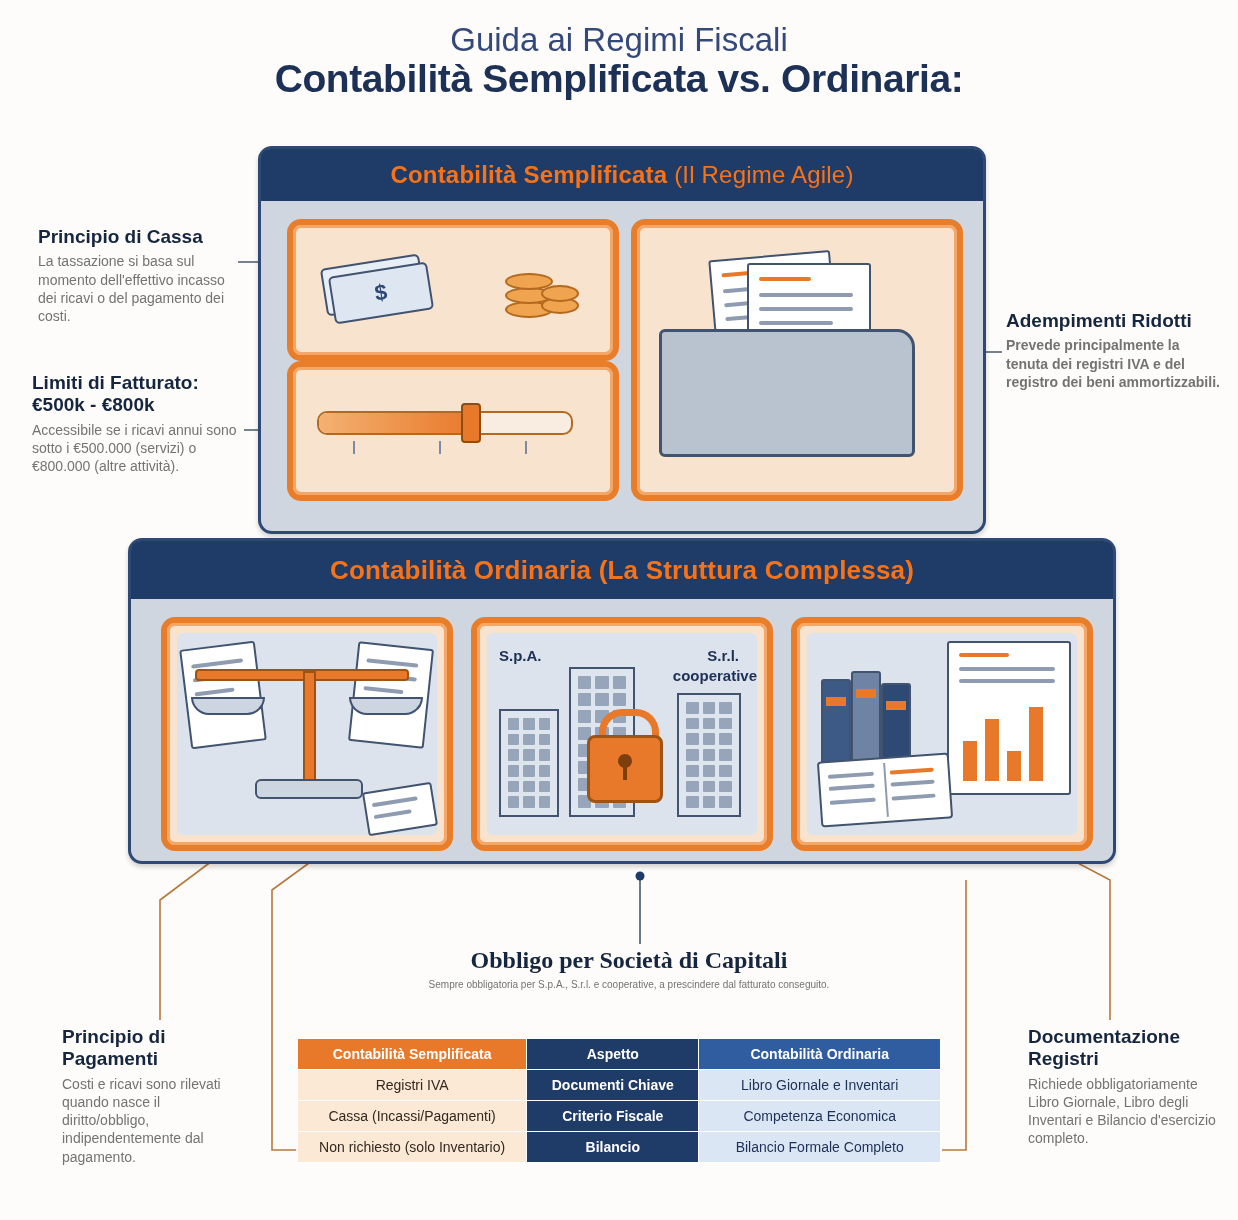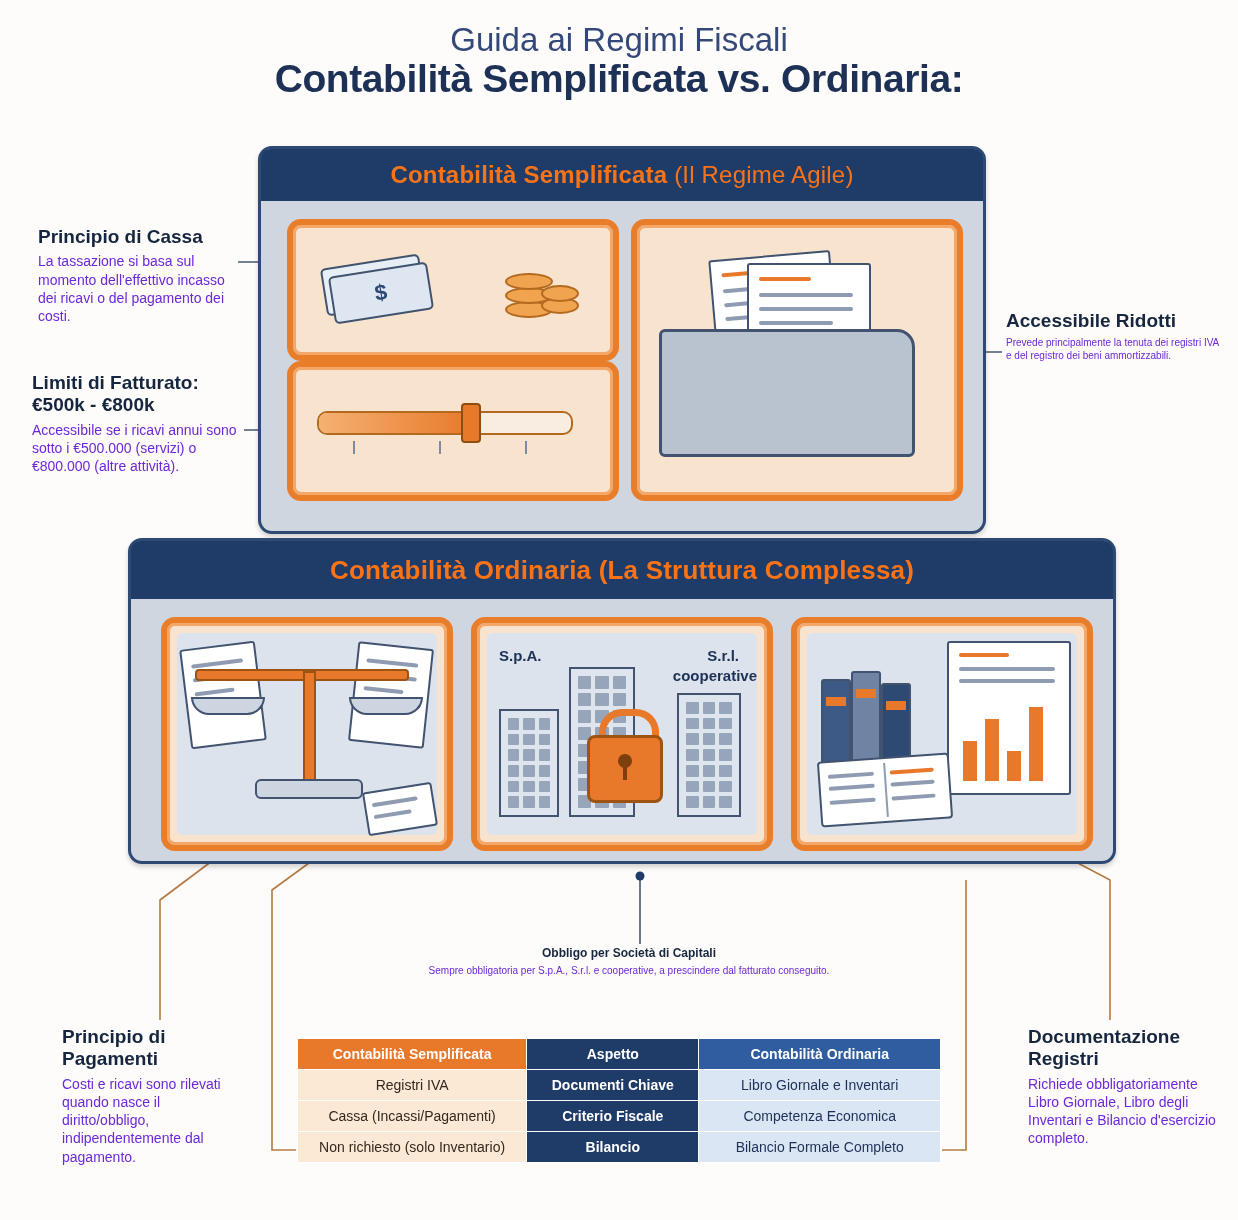--- a/index.html
+++ b/index.html
@@ -335,38 +335,38 @@
   }
 
   
   .annotation { position: absolute; }
   .anno-title {
     font-weight: bold;
     color: #16263f;
     line-height: 1.18;
   }
   .anno-body {
-    color: #6d28d9;
+    color: #737373;
     line-height: 1.3;
     margin-top: 4px;
   }
   #anno-cassa      { left: 38px;  top: 226px; width: 200px; }
   #anno-cassa .anno-title { font-size: 19px; }
   #anno-cassa .anno-body  { font-size: 14px; }
 
   #anno-limiti     { left: 32px;  top: 372px; width: 212px; }
   #anno-limiti .anno-title { font-size: 19px; }
   #anno-limiti .anno-body  { font-size: 14px; }
 
   #anno-adempimenti{ left: 1006px; top: 310px; width: 218px; }
   #anno-adempimenti .anno-title { font-size: 19px; }
-  #anno-adempimenti .anno-body  { font-size: 10px; }
+  #anno-adempimenti .anno-body  { font-size: 14px; font-weight: bold; }
 
   #anno-obbligo    { left: 424px; top: 946px; width: 410px; text-align: center; }
-  #anno-obbligo .anno-title { font-size: 12px; }
+  #anno-obbligo .anno-title { font-size: 24px; font-family: Liberation Serif, serif; }
   #anno-obbligo .anno-body  { font-size: 10px; }
 
   #anno-competenza { left: 62px;  top: 1026px; width: 185px; }
   #anno-competenza .anno-title { font-size: 19px; }
   #anno-competenza .anno-body  { font-size: 14px; }
 
   #anno-documentazione { left: 1028px; top: 1026px; width: 190px; }
   #anno-documentazione .anno-title { font-size: 19px; }
   #anno-documentazione .anno-body  { font-size: 14px; }
 
@@ -635,21 +635,21 @@
   <div class="anno-title">Principio di Cassa</div>
   <div class="anno-body">La tassazione si basa sul momento dell'effettivo incasso dei ricavi o del pagamento dei costi.</div>
 </div>
 
 <div id="anno-limiti" class="annotation">
   <div class="anno-title">Limiti di Fatturato: €500k - €800k</div>
   <div class="anno-body">Accessibile se i ricavi annui sono sotto i €500.000 (servizi) o €800.000 (altre attività).</div>
 </div>
 
 <div id="anno-adempimenti" class="annotation">
-  <div class="anno-title">Accessibile Ridotti</div>
+  <div class="anno-title">Adempimenti Ridotti</div>
   <div class="anno-body">Prevede principalmente la tenuta dei registri IVA e del registro dei beni ammortizzabili.</div>
 </div>
 
 <div id="anno-obbligo" class="annotation">
   <div class="anno-title">Obbligo per Società di Capitali</div>
   <div class="anno-body">Sempre obbligatoria per S.p.A., S.r.l. e cooperative, a prescindere dal fatturato conseguito.</div>
 </div>
 
 <div id="anno-competenza" class="annotation">
   <div class="anno-title">Principio di Pagamenti</div>

